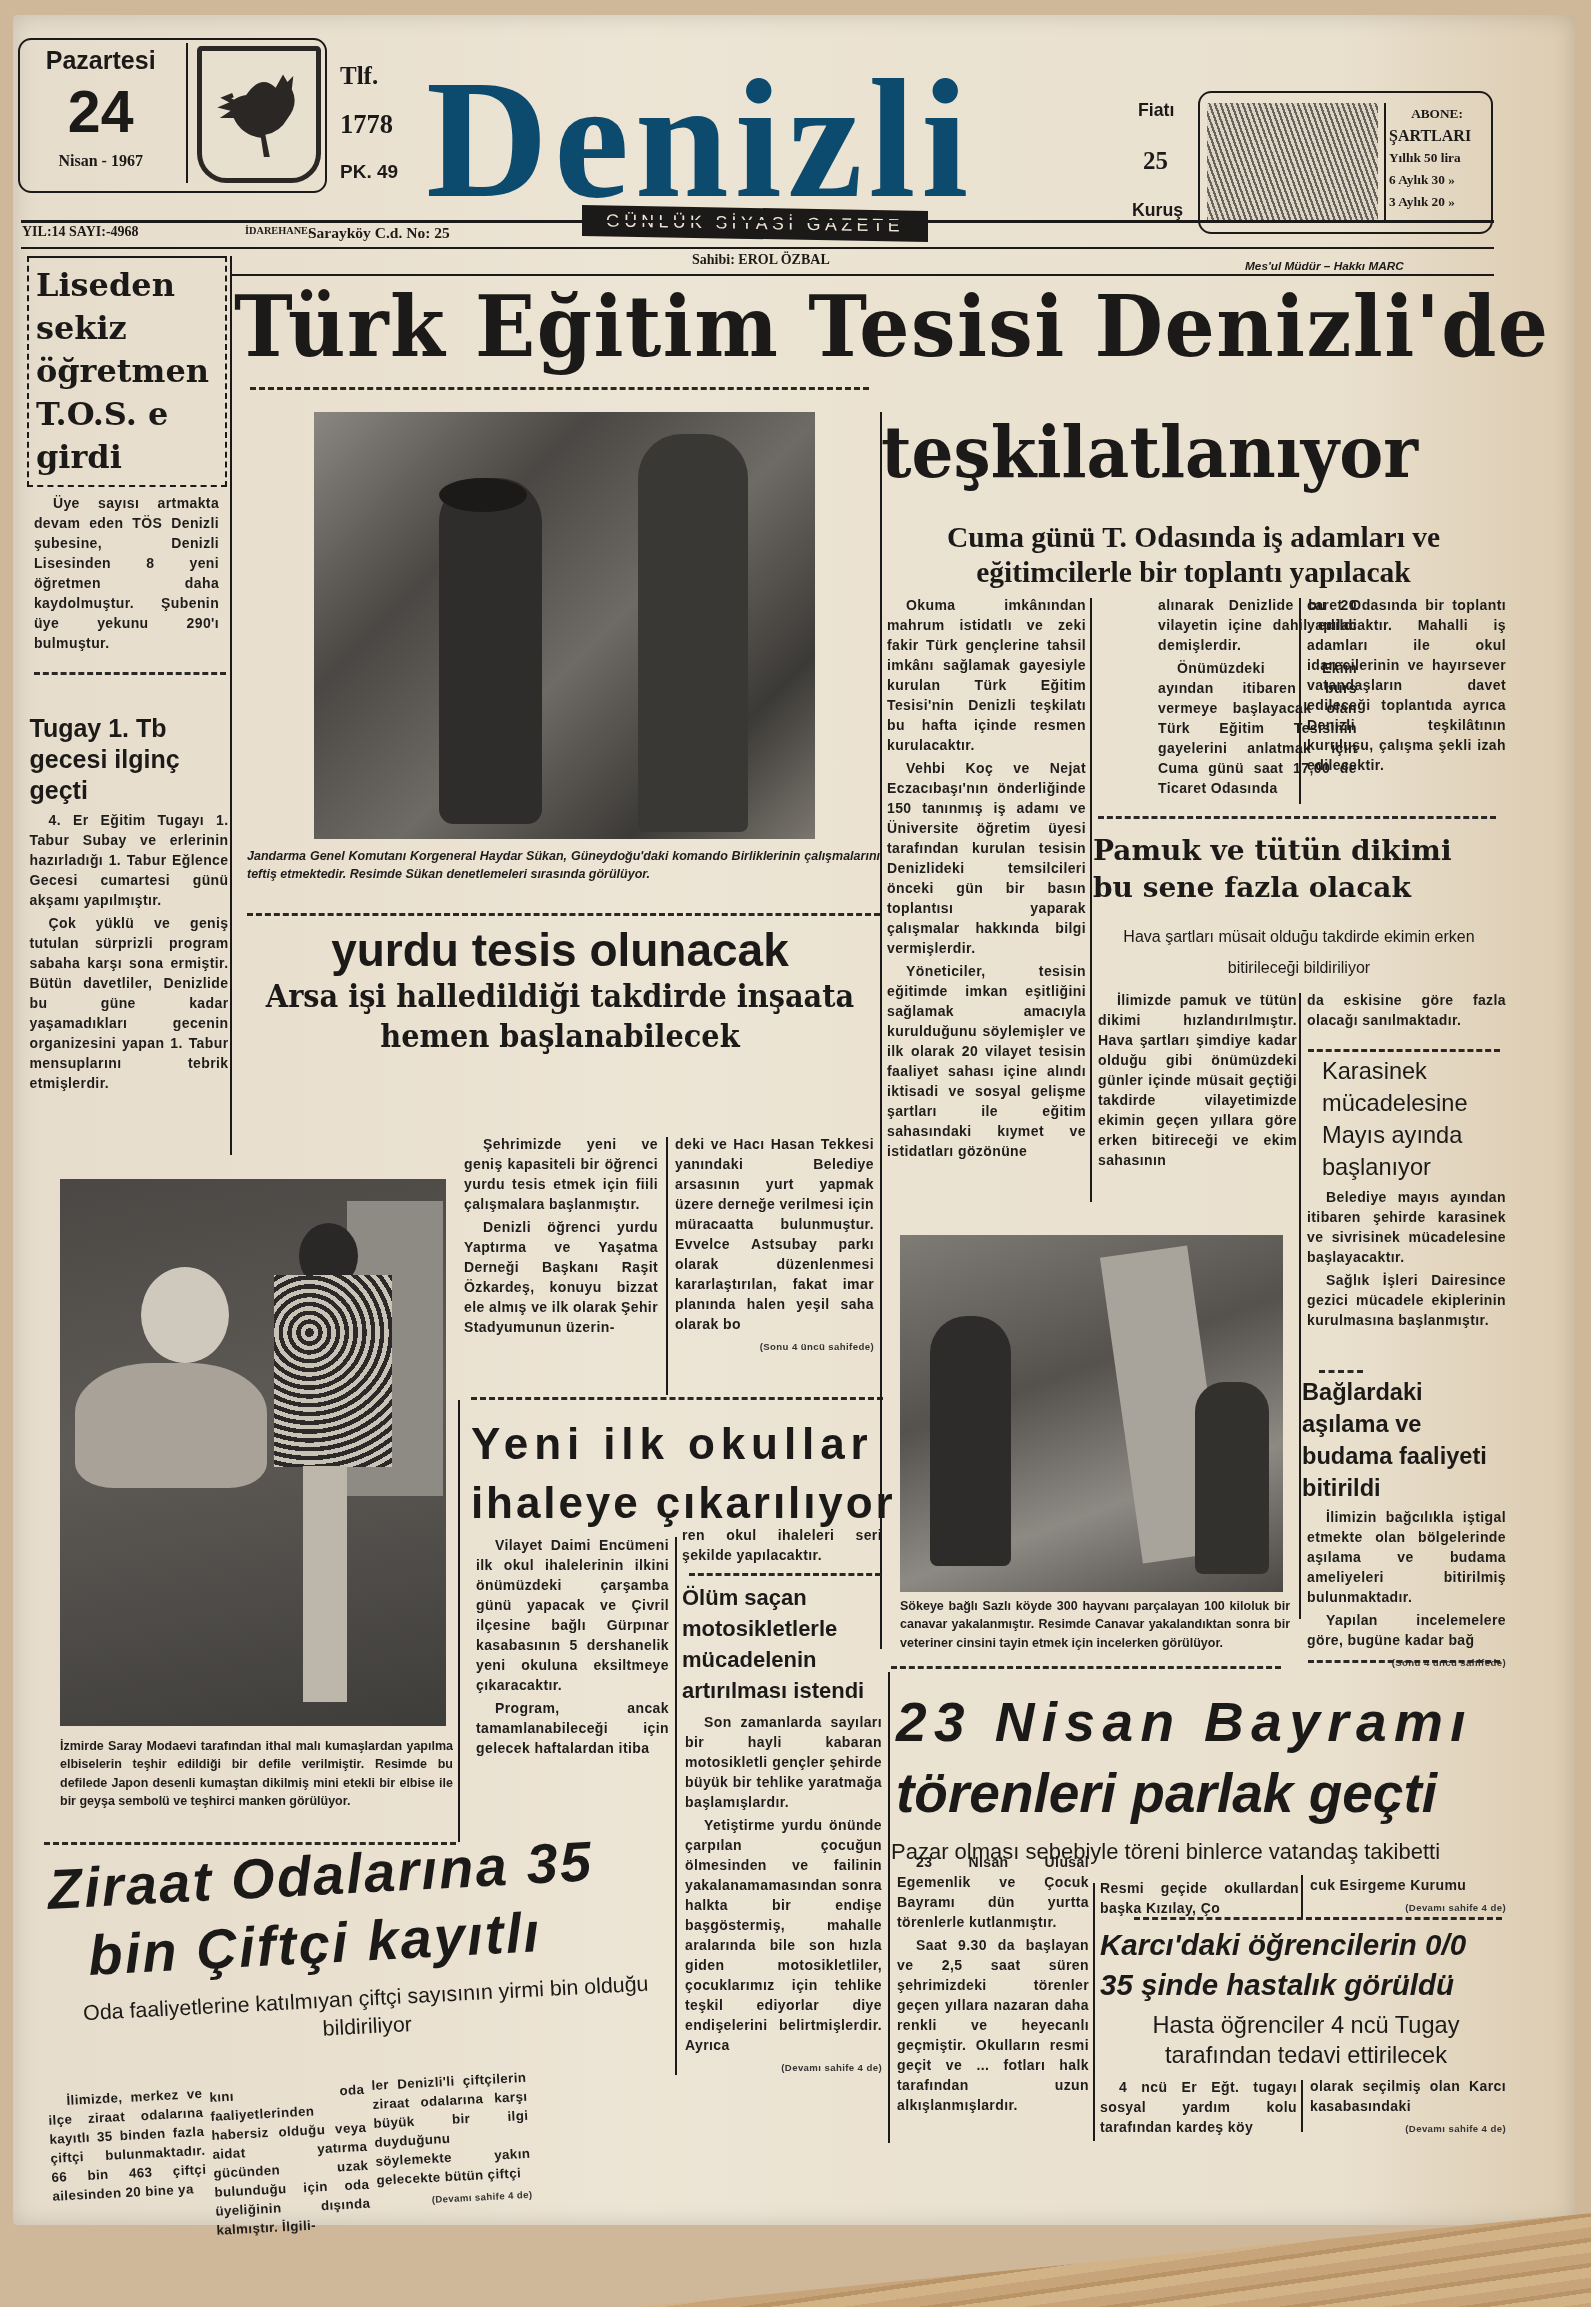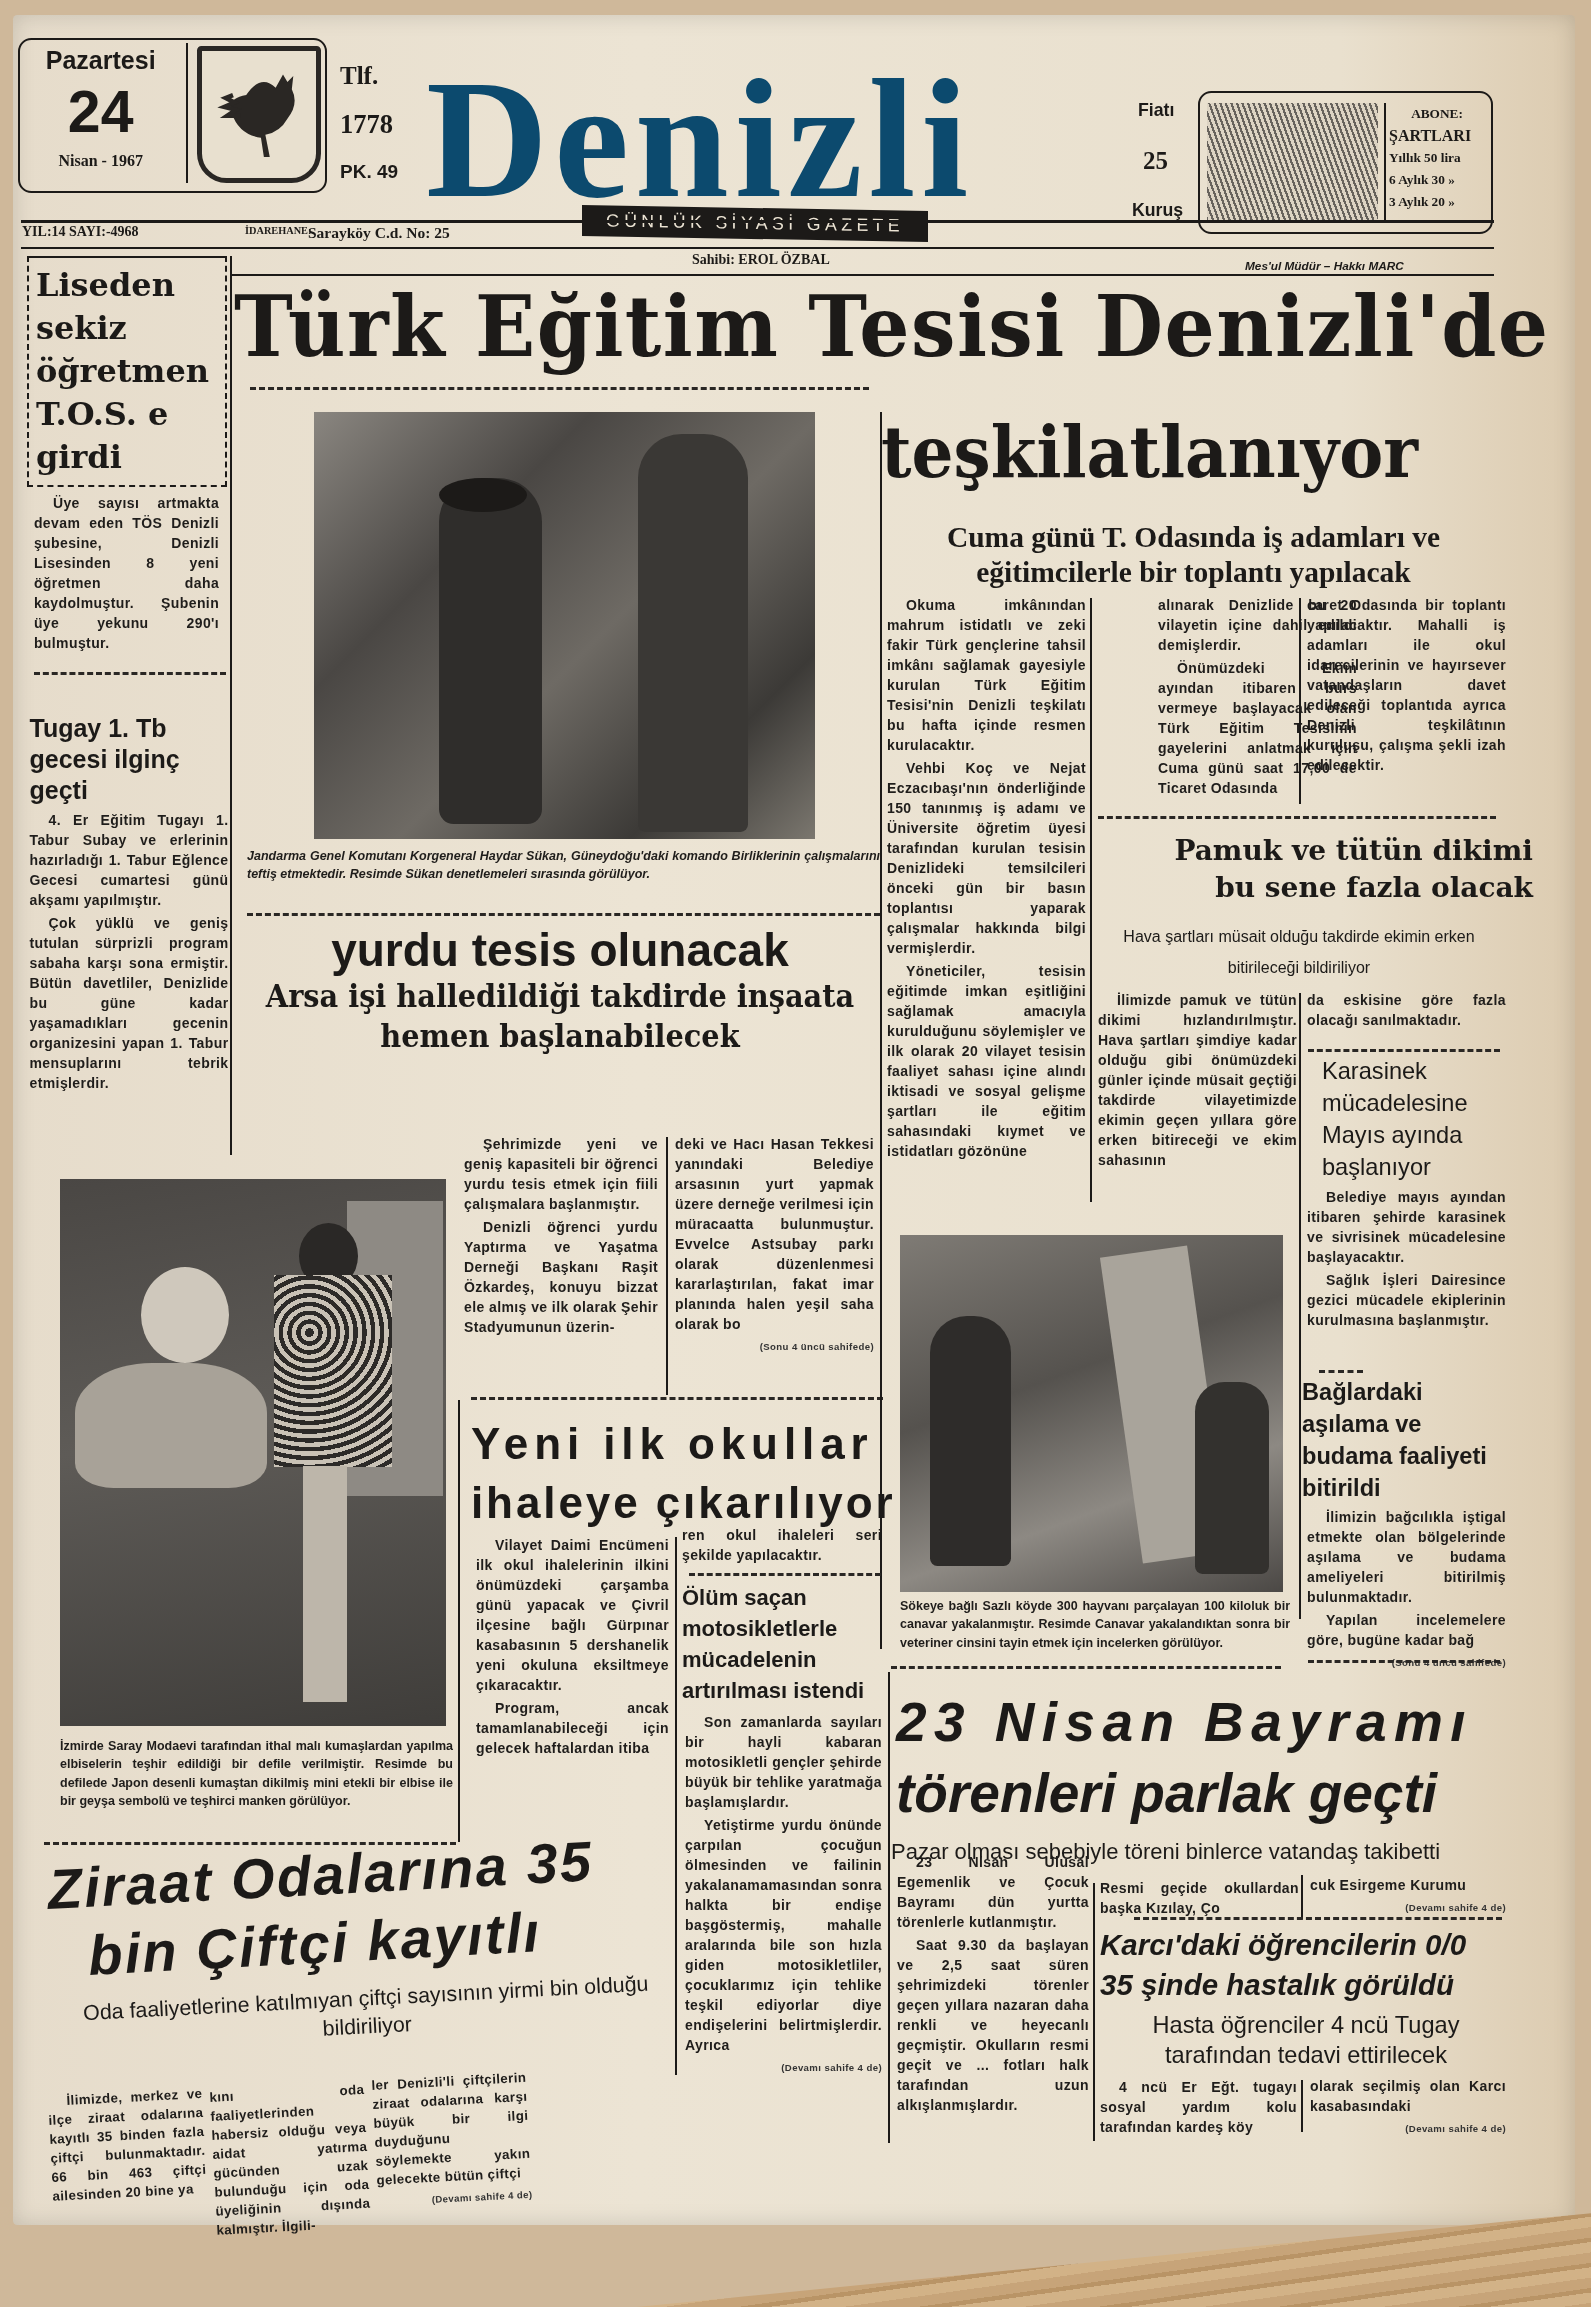--- a/index.html
+++ b/index.html
@@ -157,21 +157,21 @@
 <div class="abs body-text" style="left:1134px;top:595px;width:199px;margin-left:24px;">
   <p style="text-indent:0">alınarak Denizlide bu 20 vilayetin içine dahil edildi demişlerdir.</p>
   <p>Önümüzdeki Ekim ayından itibaren burs vermeye başlayacak olan Türk Eğitim Tesisinin gayelerini anlatmak için Cuma günü saat 17,00 de Ticaret Odasında</p>
 </div>
 <div class="vrule" style="left:1299px;top:598px;height:206px;"></div>
 <div class="abs body-text" style="left:1307px;top:595px;width:199px;">
   <p style="text-indent:0">caret Odasında bir toplantı yapılacaktır. Mahalli iş adamları ile okul idarecilerinin ve hayırsever vatandaşların davet edileceği toplantıda ayrıca Denizli teşkilâtının kuruluşu, çalışma şekli izah edilecektir.</p>
 </div>
 <div class="dash" style="left:1098px;top:816px;width:398px;"></div>
 
-<div class="abs" style="left:1093px;top:832px;width:412px;text-align:right;font-family:'DejaVu Serif',serif;font-weight:700;font-size:28px;line-height:37px;margin-left:28px;">
+<div class="abs" style="left:1093px;top:832px;width:412px;text-align:left;font-family:'DejaVu Serif',serif;font-weight:700;font-size:28px;line-height:37px;">
   <div>Pamuk ve tütün dikimi</div>
   <div>bu sene fazla olacak</div>
 </div>
 <div class="abs sans" style="left:1093px;top:921px;width:412px;font-size:16px;line-height:31px;text-align:center;">Hava şartları müsait olduğu takdirde ekimin erken bitirileceği bildiriliyor</div>
 <div class="abs body-text" style="left:1098px;top:990px;width:199px;">
   <p>İlimizde pamuk ve tütün dikimi hızlandırılmıştır. Hava şartları şimdiye kadar olduğu gibi önümüzdeki günler içinde müsait geçtiği takdirde vilayetimizde ekimin geçen yıllara göre erken bitireceği ve ekim sahasının</p>
 </div>
 <div class="vrule" style="left:1299px;top:993px;height:626px;"></div>
 <div class="abs body-text" style="left:1307px;top:990px;width:199px;">
   <p style="text-indent:0">da eskisine göre fazla olacağı sanılmaktadır.</p>

